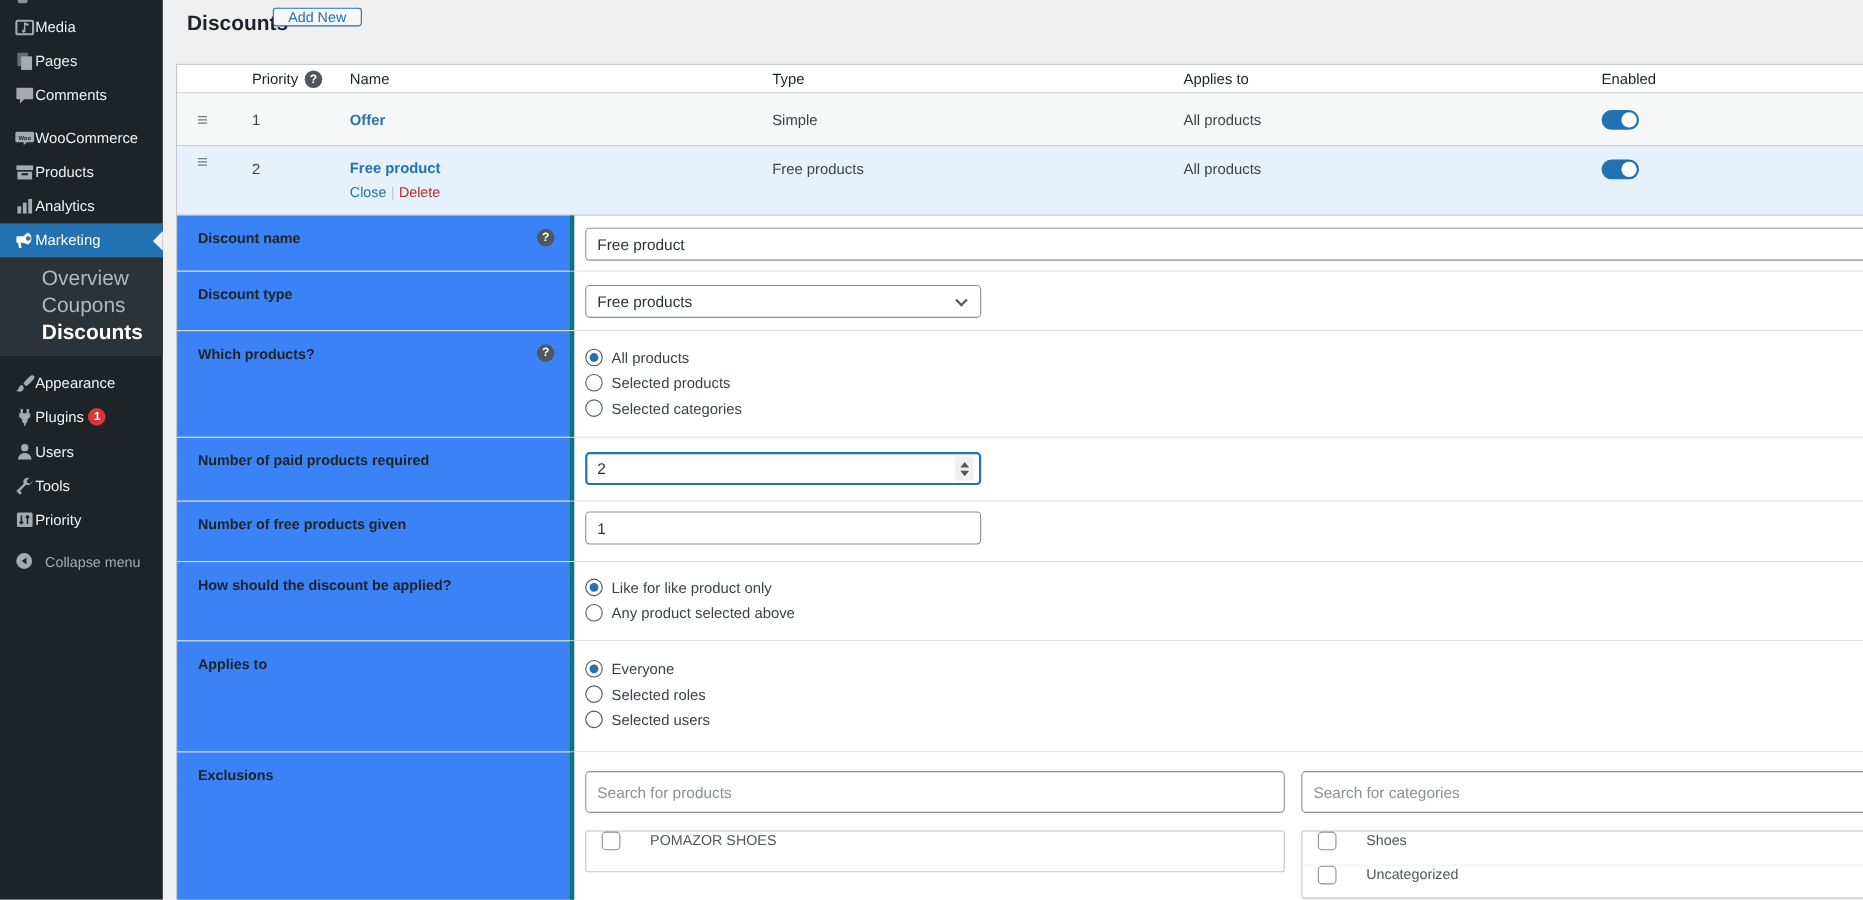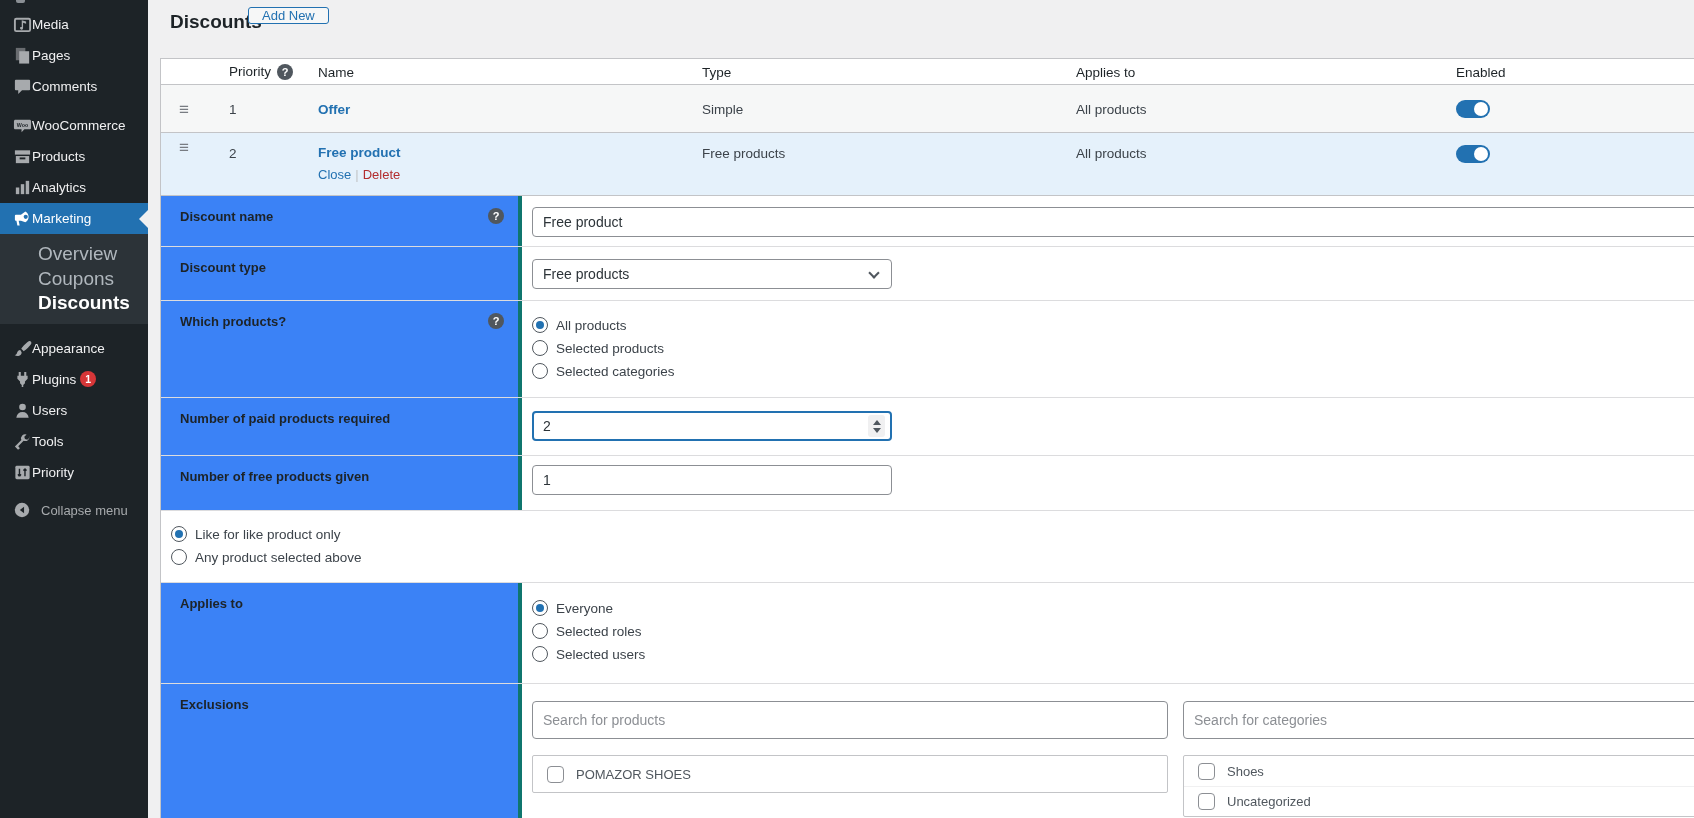--- a/index.html
+++ b/index.html
@@ -79,21 +79,21 @@
   .p7 { padding-top:14px; } .p8 { padding-top:17px; }
 
   .name-input { width:1210px; }
 
   
   .excl-cols { display:flex; gap:15px; }
   .excl-col-products { width:636px; flex:none; }
   .excl-col-categories { width:600px; flex:none; }
   .search-input { width:100%; height:38px; }
   .check-box-list { margin-top:16px; border:1px solid #c3c4c7; border-radius:2px; background:#fff; }
-  .check-row { display:flex; align-items:center; gap:12px; padding:0 14px; cursor:pointer; }
+  .check-row { display:flex; align-items:flex-start; gap:27px; padding:0 14px; cursor:pointer; }
   .check-row.tall { height:36px; }
   .check-row.short { height:30px; }
   .check-row + .check-row { border-top:1px solid #f0f0f1; }
   .checkbox { width:17px; height:17px; border:1px solid #8c8f94; border-radius:4px; background:#fff; flex:none; }
   .check-label { font-size:13px; color:#50575e; }
   .frow-exclusions { min-height:160px; }
 </style>
 </head>
 <body>
 
@@ -317,20 +317,23 @@
         <span>Number of free products given</span>
       </div>
       <div class="fcontent p5">
         <div class="num-wrap">
           <input class="winput" type="text" value="1" style="">
         </div>
       </div>
     </div>
 
     <div class="frow" style="min-height:72px;">
+      <div class="flabel">
+        <span>How should the discount be applied?</span>
+      </div>
       <div class="fcontent p6">
         <div class="radio-row">
           <span class="radio checked"></span>
           <span class="radio-label">Like for like product only</span>
         </div>
         <div class="radio-row">
           <span class="radio"></span>
           <span class="radio-label">Any product selected above</span>
         </div>
       </div>

